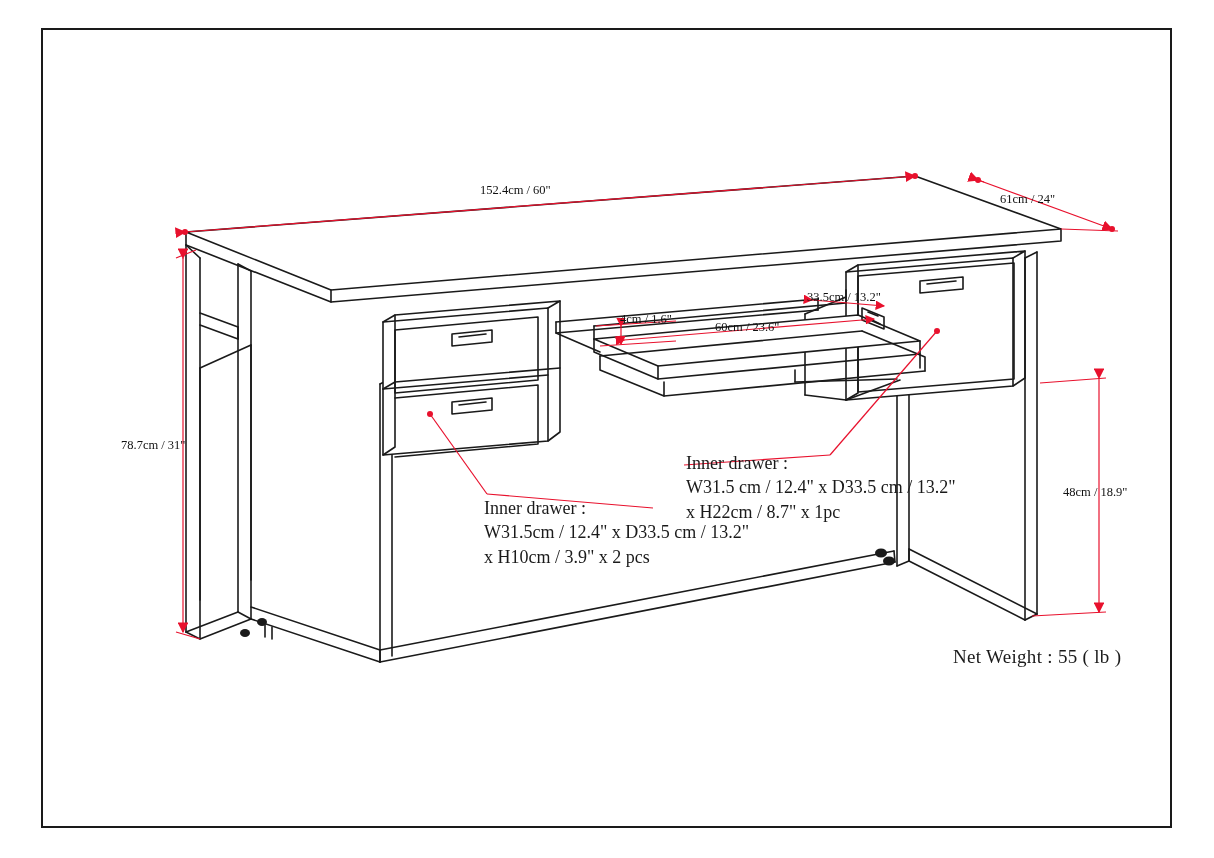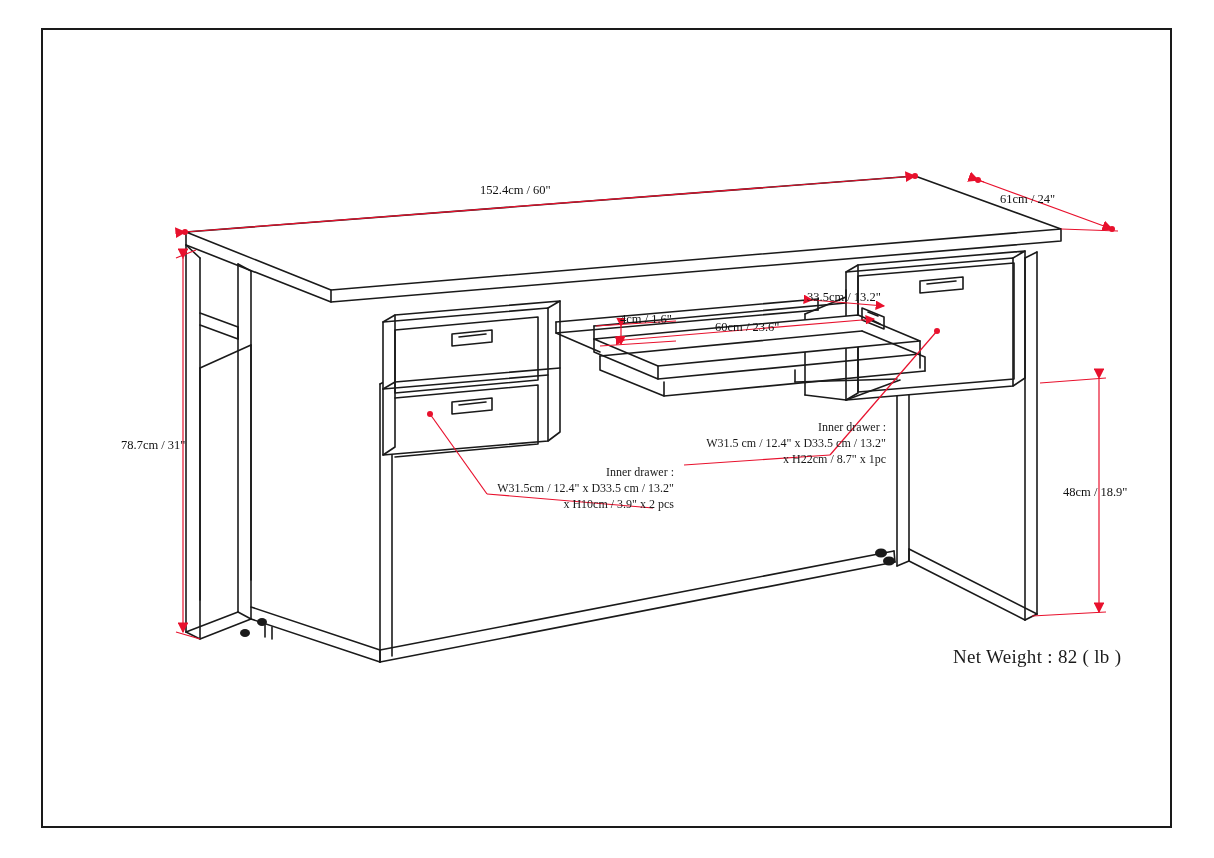--- a/index.html
+++ b/index.html
@@ -39,23 +39,24 @@
     font-family: "Liberation Serif", serif;
     color: #1a1a1a;
     white-space: nowrap;
     line-height: 1.25;
   }
   .dim {
     font-size: 12.5px;
     color: #111;
   }
   .callout {
-    font-size: 12px;
-    text-align: right;
+    font-size: 18px;
+    text-align: left;
     line-height: 1.35;
+    margin-top: 32px;
   }
   .netweight {
     font-size: 19px;
     letter-spacing: 0.3px;
   }
 </style>
 </head>
 <body>
 
 <div id="page">
@@ -249,15 +250,15 @@
     <div>W31.5cm / 12.4" x D33.5 cm / 13.2"</div>
     <div>x H10cm / 3.9" x 2 pcs</div>
   </div>
 
   <div class="lbl callout" style="left:686px; top:419px; width:200px;">
     <div>Inner drawer :</div>
     <div>W31.5 cm / 12.4" x D33.5 cm / 13.2"</div>
     <div>x H22cm / 8.7" x 1pc</div>
   </div>
 
-  <div class="lbl netweight" style="left:953px; top:645px;">Net Weight : 82 ( lb )</div>
+  <div class="lbl netweight" style="left:953px; top:645px;">Net Weight : 55 ( lb )</div>
 
 </div>
 
 </body></html>

